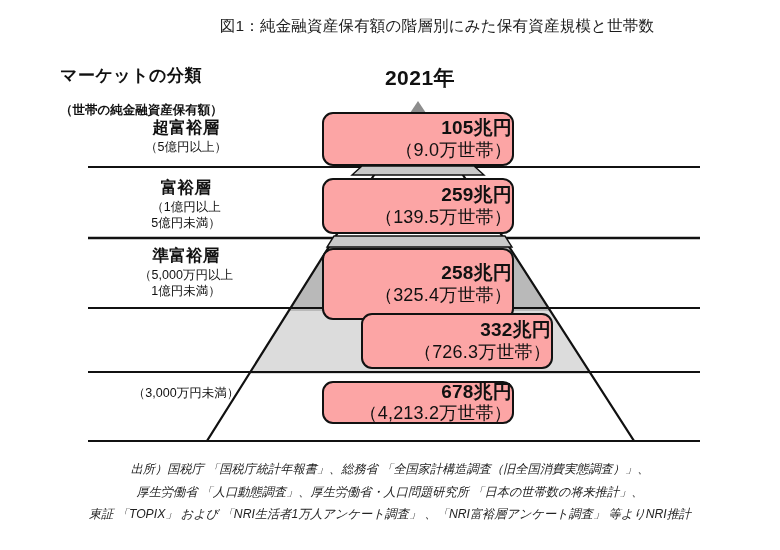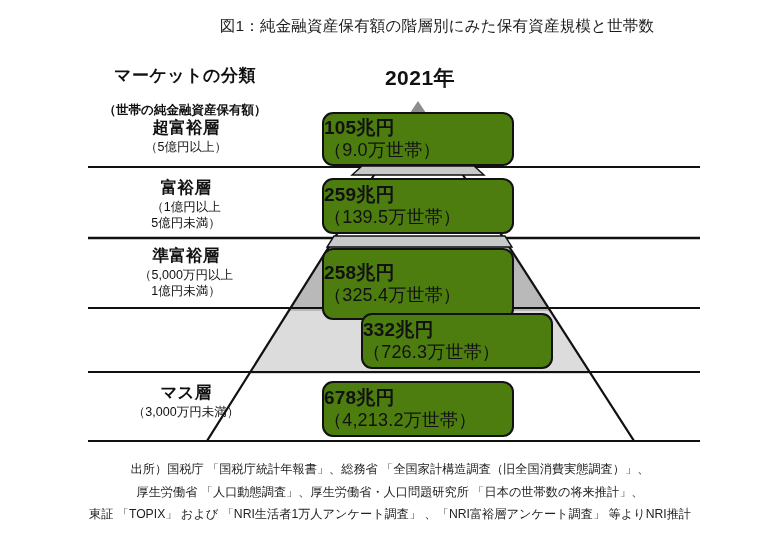--- a/index.html
+++ b/index.html
@@ -29,21 +29,20 @@
     color: #1b1b1b;
     padding-left: 47px;
   }
 
   
   .left-header {
     position: absolute;
     left: 60px;
     top: 64px;
     width: 250px;
-    text-align: center;
   }
   .left-header .lh-main {
     font-size: 17px;
     font-weight: bold;
     letter-spacing: 0.5px;
     color: #111;
   }
   .left-header .lh-sub {
     font-size: 12.5px;
     font-weight: bold;
@@ -95,26 +94,26 @@
     color: #111;
     margin-top: 2px;
     line-height: 1.28;
   }
   .tier-label .tl-range span { display: block; }
 
   
   .value-box {
     position: absolute;
     box-sizing: border-box;
-    background: #4d7c0f;
+    background: #fca5a5;
     border: 2.2px solid #111111;
     border-radius: 11px;
     display: flex;
     flex-direction: column;
-    align-items: flex-start;
+    align-items: flex-end;
     justify-content: center;
     line-height: 1.18;
   }
   .value-box .vb-amount {
     font-size: 19px;
     font-weight: bold;
     color: #111;
     letter-spacing: 0.2px;
   }
   .value-box .vb-households {
@@ -127,20 +126,21 @@
   
   .source {
     position: absolute;
     left: 0;
     top: 458px;
     width: 780px;
     text-align: center;
     font-size: 12.2px;
     color: #222;
     line-height: 1.85;
+    font-style: italic;
   }
   .source .src-line { display: block; white-space: nowrap; }
 </style>
 </head>
 <body>
 
 <div class="figure-title">図1：純金融資産保有額の階層別にみた保有資産規模と世帯数</div>
 
 <div class="left-header">
   <div class="lh-main">マーケットの分類</div>
@@ -213,26 +213,25 @@
     <div class="vb-amount">258兆円</div>
     <div class="vb-households">（325.4万世帯）</div>
   </div>
 
   <div class="value-box" style="left:322px; top:313px; width:192px; height:56px;margin-left:39px;">
     <div class="vb-amount">332兆円</div>
     <div class="vb-households">（726.3万世帯）</div>
   </div>
 
   <div class="tier-label" style="top:383px;">
-    <div class="tl-name">マス層</div>
     <div class="tl-range">
       <span>（3,000万円未満）</span>
     </div>
   </div>
-  <div class="value-box" style="left:322px; top:381px; width:192px; height:56px;">
+  <div class="value-box" style="left:322px; top:381px; width:192px; height:43px;">
     <div class="vb-amount">678兆円</div>
     <div class="vb-households">（4,213.2万世帯）</div>
   </div>
 
 </div>
 
 <div class="source">
   <span class="src-line">出所）国税庁 「国税庁統計年報書」、総務省 「全国家計構造調査（旧全国消費実態調査）」、</span>
   <span class="src-line">厚生労働省 「人口動態調査」、厚生労働省・人口問題研究所 「日本の世帯数の将来推計」、</span>
   <span class="src-line">東証 「TOPIX」 および 「NRI生活者1万人アンケート調査」 、「NRI富裕層アンケート調査」 等よりNRI推計</span>

